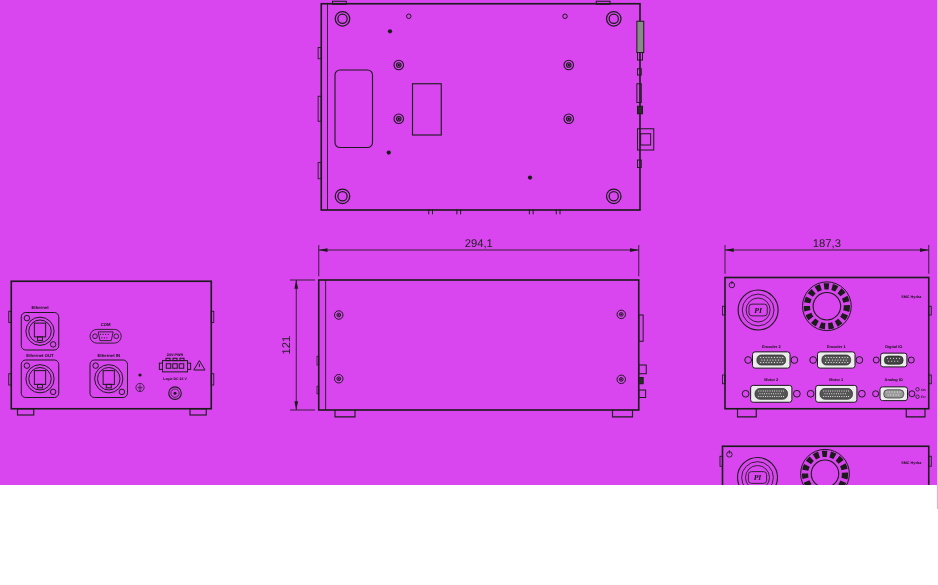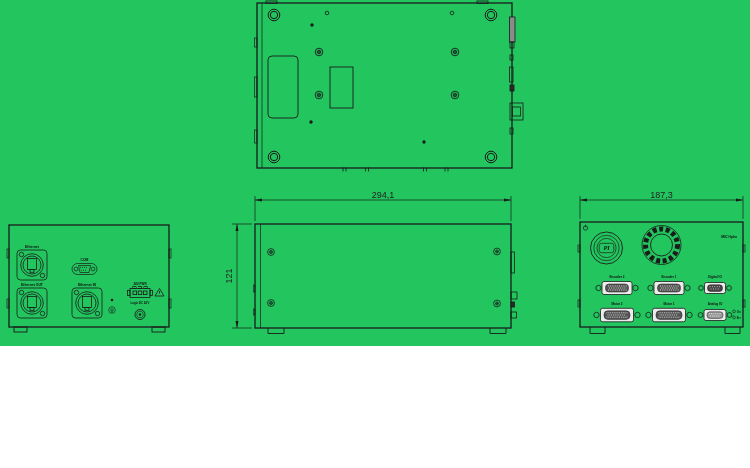--- a/index.html
+++ b/index.html
@@ -1,16 +1,16 @@
 <!DOCTYPE html>
 <html><head>
 <meta charset="utf-8">
 <style>
   html,body{margin:0;padding:0;background:#fff;}
-  #canvas{position:relative;width:750px;height:346px;background:#22c55e;overflow:hidden;
+  #canvas{position:relative;width:750px;height:388px;background:#d946ef;overflow:hidden;
           font-family:"Liberation Sans",sans-serif;}
   svg{position:absolute;overflow:visible;}
   svg text{fill:#111;}
   .lbl{font-weight:bold;}
   .dim{font-size:9px;fill:#222;}
 </style>
 </head>
 <body>
 
 <div id="canvas">

